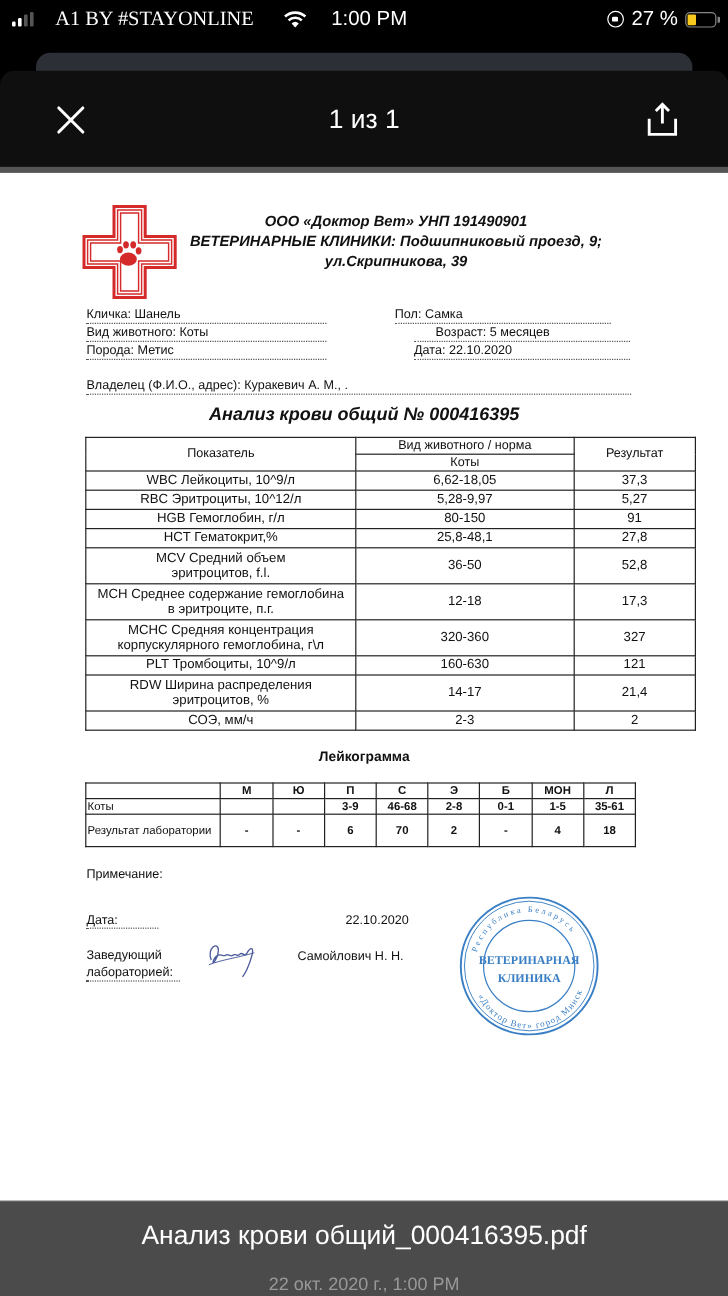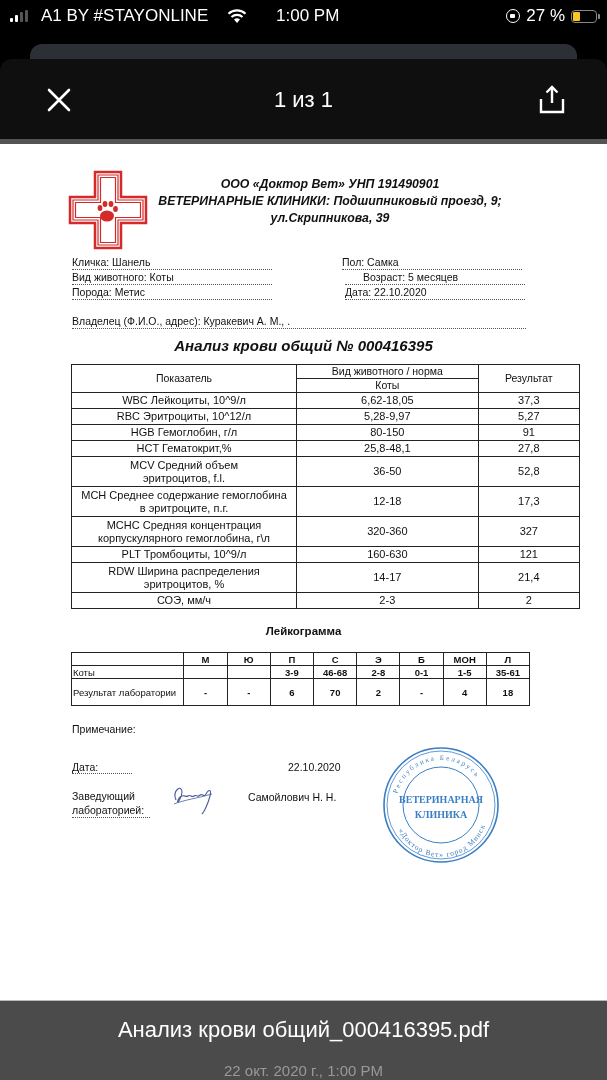--- a/index.html
+++ b/index.html
@@ -1,21 +1,21 @@
 <!DOCTYPE html>
 <html><head>
 <meta charset="utf-8">
 <style>
   * { box-sizing: border-box; margin: 0; padding: 0; }
   html, body { width: 607px; height: 1080px; overflow: hidden; background: #000; }
   body { font-family: "Liberation Sans", sans-serif; position: relative; }
 
   
   .status-bar { position: absolute; top: 0; left: 0; width: 607px; height: 36px; color: #fff; font-size: 17px; }
-  .sb-left { position: absolute; left: 10px; top: 6px; display: flex; align-items: center; gap: 13px; }
+  .sb-left { position: absolute; left: 10px; top: 6px; display: flex; align-items: center; gap: 18px; font-family: Liberation Serif, serif; }
   .signal { display: flex; align-items: flex-end; gap: 2px; height: 12px; }
   .signal span { width: 3px; background: #fff; display: block; border-radius: 1px; }
   .signal span.dim { background: #555; }
   .wifi { width: 20px; height: 15px; margin-left: 6px; }
   .sb-time { position: absolute; left: 276px; top: 6px; }
   .sb-right { position: absolute; right: 10px; top: 6px; display: flex; align-items: center; gap: 6px; }
   .lock-rot { width: 14px; height: 14px; border: 1.6px solid #fff; border-radius: 50%; position: relative; }
   .lock-rot::after { content: ""; position: absolute; left: 3px; top: 4px; width: 5px; height: 4px; background: #fff; border-radius: 1px; }
   .battery { width: 26px; height: 13px; border: 1.5px solid #888; border-radius: 4px; position: relative; padding: 1px; }
   .battery .fill { width: 7px; height: 100%; background: #f7c81e; border-radius: 1px; }
@@ -121,21 +121,21 @@
   </svg>
   <div class="org">
     <div>ООО «Доктор Вет» УНП 191490901</div>
     <div>ВЕТЕРИНАРНЫЕ КЛИНИКИ: Подшипниковый проезд, 9;</div>
     <div>ул.Скрипникова, 39</div>
   </div>
 
   <div class="field" style="left:72px; top:112px; width:200px;">Кличка: Шанель</div>
   <div class="field" style="left:72px; top:127px; width:200px;">Вид животного: Коты</div>
   <div class="field" style="left:72px; top:142px; width:200px;">Порода: Метис</div>
-  <div class="field" style="left:342px; top:112px; width:180px;">Пол: Самка</div>
+  <div class="field" style="left:329px; top:112px; width:180px;">Пол: Самка</div>
   <div class="field" style="left:345px; top:127px; width:180px;padding-left:18px;">Возраст: 5 месяцев</div>
   <div class="field" style="left:345px; top:142px; width:180px;">Дата: 22.10.2020</div>
   <div class="field" style="left:72px; top:171px; width:454px;">Владелец (Ф.И.О., адрес): Куракевич А. М., .</div>
 
   <div class="title">Анализ крови общий № 000416395</div>
 
   <table class="main">
     <tbody>
         <tr style="height:14px;">
       <th class="c1" rowspan="2">Показатель</th>

